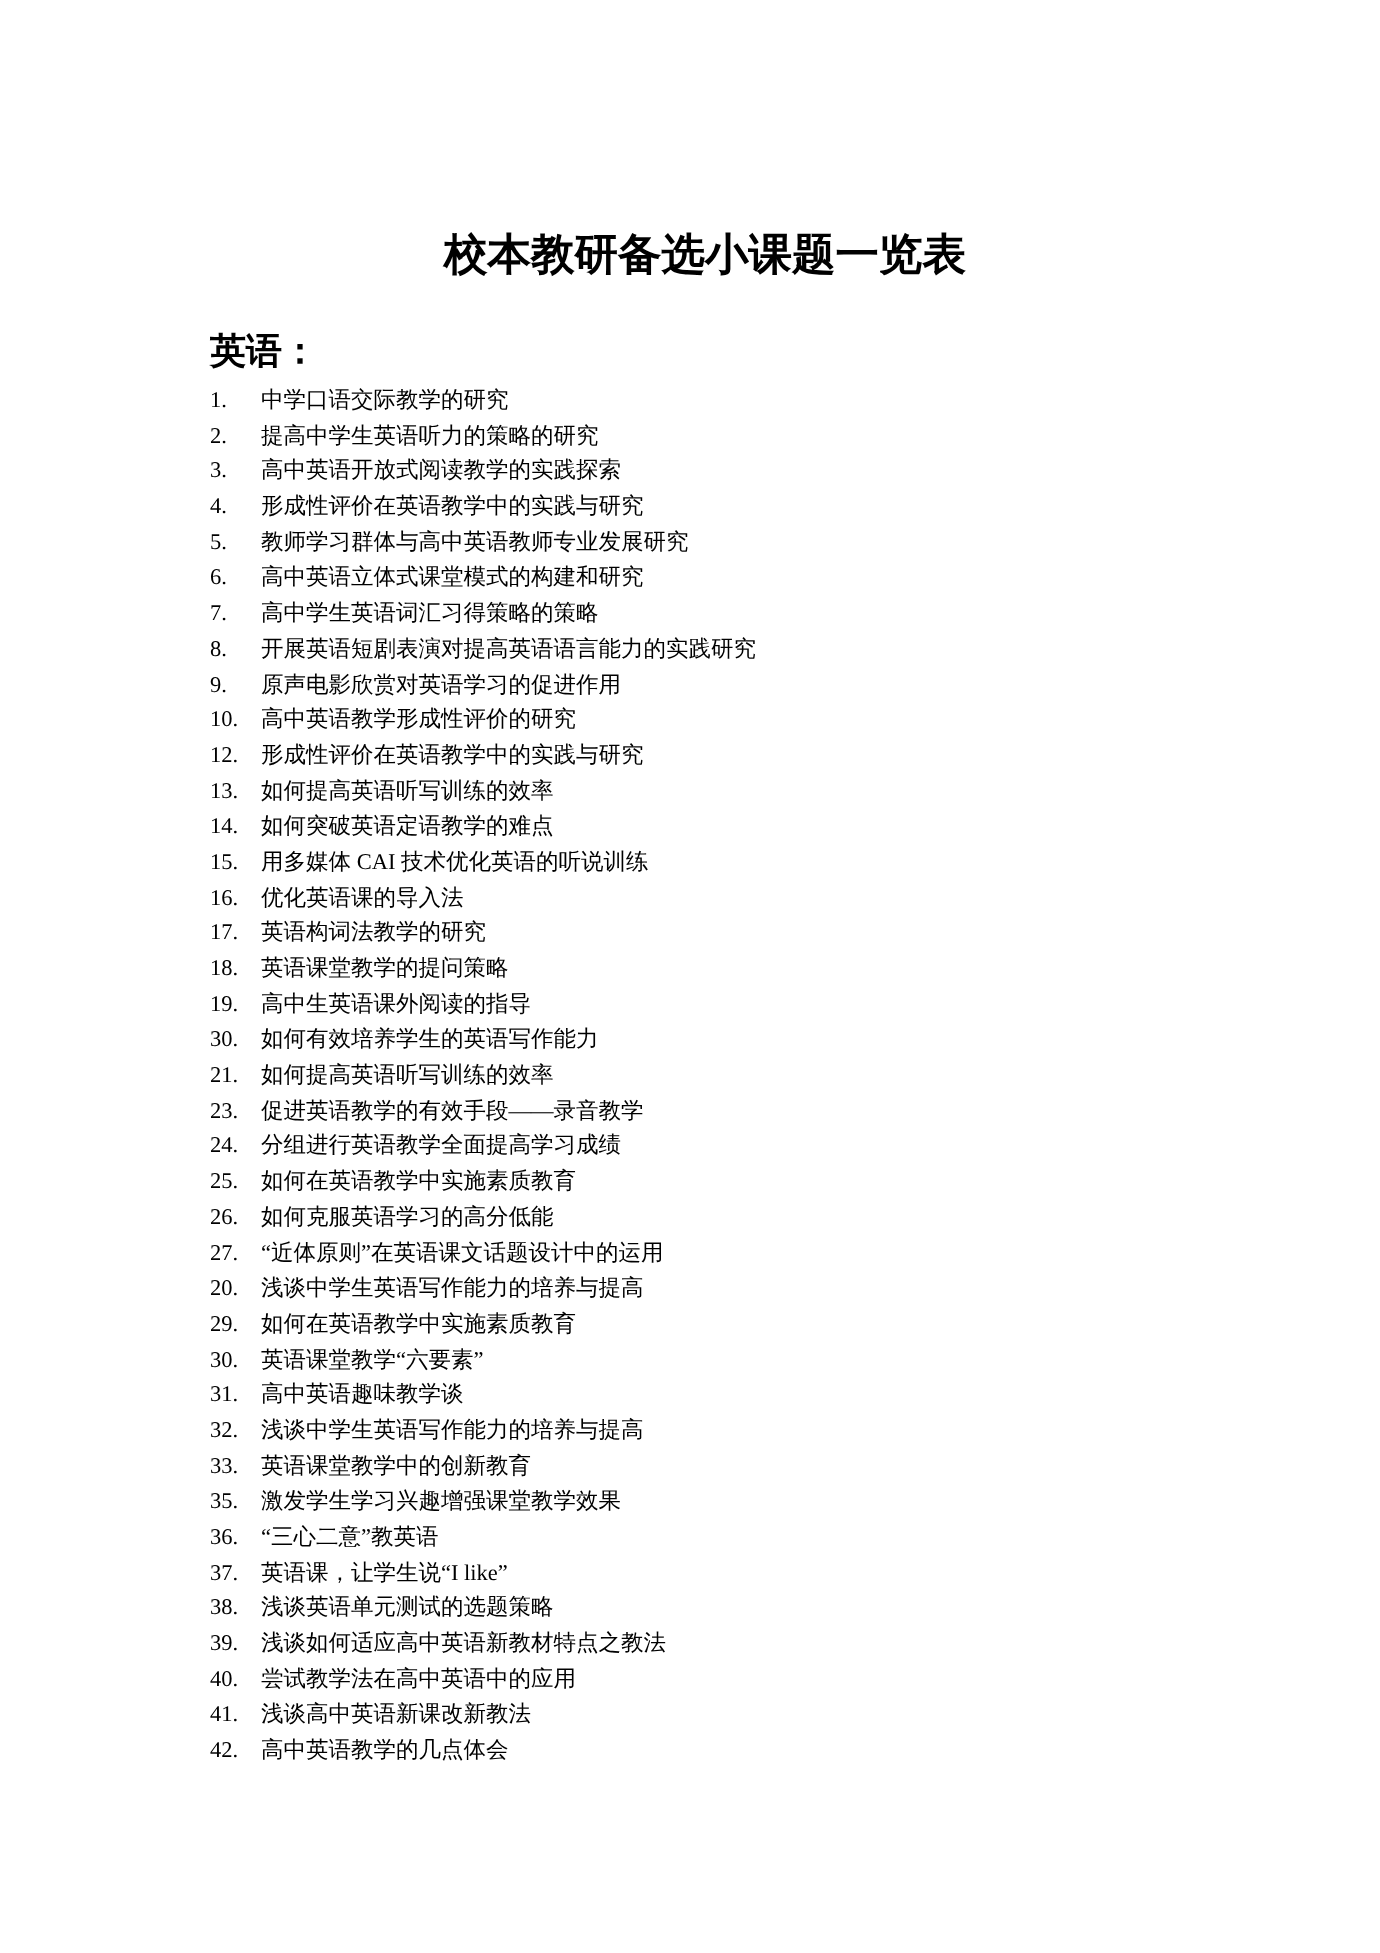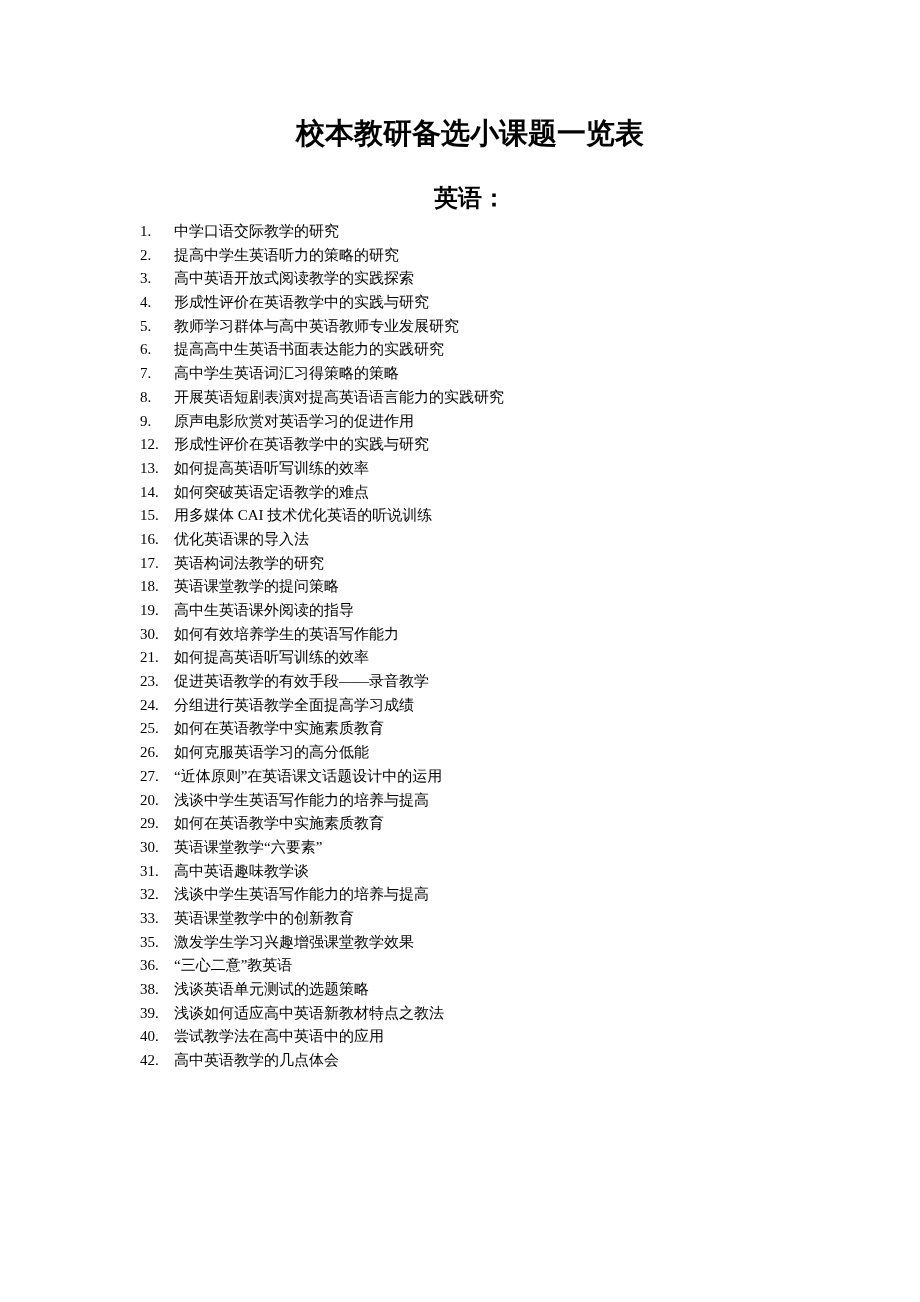--- a/index.html
+++ b/index.html
@@ -5,34 +5,34 @@
     body {
       font-family: "SimSun", "宋体", serif;
       background: #fff;
       margin: 0;
       padding: 0;
       width: 920px;
       color: #000;
     }
     .page {
       padding: 114px 120px 60px 140px;
+      margin-top: 36px;
     }
     .title {
       font-family: "SimHei", "黑体", sans-serif;
       font-size: 29px;
       font-weight: bold;
       text-align: center;
       margin-bottom: 28px;
     }
     .section-header {
       font-family: "SimHei", "黑体", sans-serif;
       font-size: 24px;
       font-weight: bold;
       margin-bottom: 6px;
-      text-align: center;
     }
     ol.topics {
       list-style: none;
       margin: 0;
       padding: 0;
       font-size: 15px;
     }
     ol.topics li {
       display: flex;
       align-items: baseline;
@@ -73,35 +73,39 @@
       <li>
         <span class="num">4.</span>
         <span class="txt">形成性评价在英语教学中的实践与研究</span>
       </li>
       <li>
         <span class="num">5.</span>
         <span class="txt">教师学习群体与高中英语教师专业发展研究</span>
       </li>
       <li>
         <span class="num">6.</span>
-        <span class="txt">提高高中生英语书面表达能力的实践研究</span>
+        <span class="txt">高中英语立体式课堂模式的构建和研究</span>
       </li>
       <li>
         <span class="num">7.</span>
         <span class="txt">高中学生英语词汇习得策略的策略</span>
       </li>
       <li>
         <span class="num">8.</span>
         <span class="txt">开展英语短剧表演对提高英语语言能力的实践研究</span>
       </li>
       <li>
         <span class="num">9.</span>
         <span class="txt">原声电影欣赏对英语学习的促进作用</span>
       </li>
       <li>
+        <span class="num">10.</span>
+        <span class="txt">高中英语教学形成性评价的研究</span>
+      </li>
+      <li>
         <span class="num">12.</span>
         <span class="txt">形成性评价在英语教学中的实践与研究</span>
       </li>
       <li>
         <span class="num">13.</span>
         <span class="txt">如何提高英语听写训练的效率</span>
       </li>
       <li>
         <span class="num">14.</span>
         <span class="txt">如何突破英语定语教学的难点</span>
@@ -180,29 +184,37 @@
       </li>
       <li>
         <span class="num">35.</span>
         <span class="txt">激发学生学习兴趣增强课堂教学效果</span>
       </li>
       <li>
         <span class="num">36.</span>
         <span class="txt">“三心二意”教英语</span>
       </li>
       <li>
+        <span class="num">37.</span>
+        <span class="txt">英语课，让学生说“I like”</span>
+      </li>
+      <li>
         <span class="num">38.</span>
         <span class="txt">浅谈英语单元测试的选题策略</span>
       </li>
       <li>
         <span class="num">39.</span>
         <span class="txt">浅谈如何适应高中英语新教材特点之教法</span>
       </li>
       <li>
         <span class="num">40.</span>
         <span class="txt">尝试教学法在高中英语中的应用</span>
+      </li>
+      <li>
+        <span class="num">41.</span>
+        <span class="txt">浅谈高中英语新课改新教法</span>
       </li>
       <li>
         <span class="num">42.</span>
         <span class="txt">高中英语教学的几点体会</span>
       </li>
     </ol>
 </div>
 
 </body></html>

